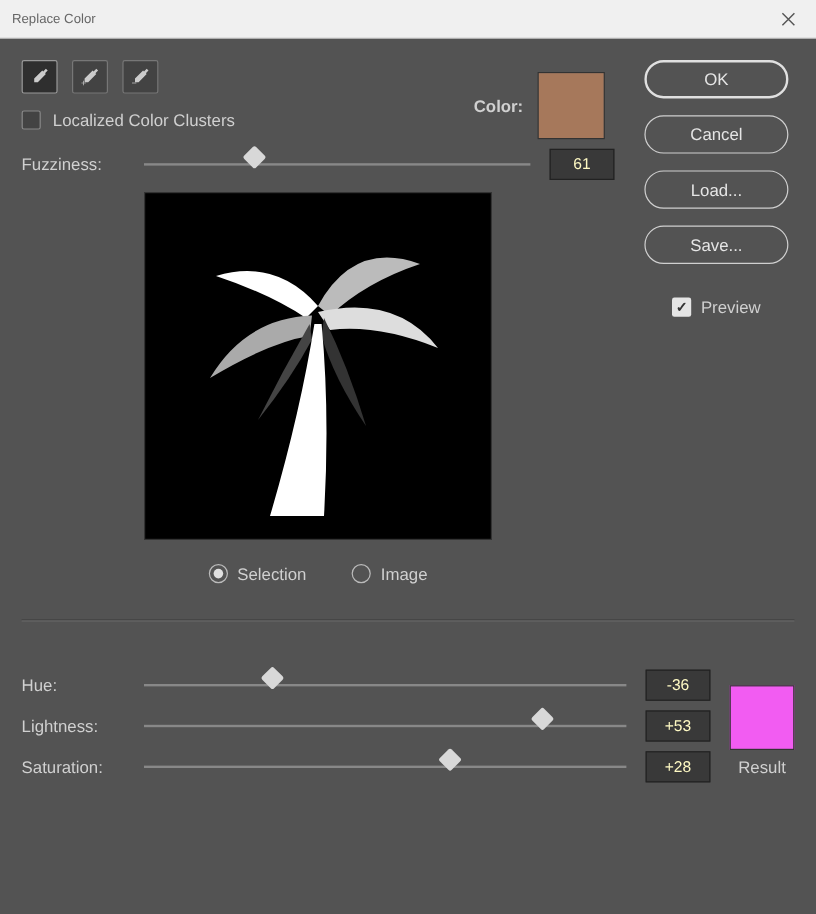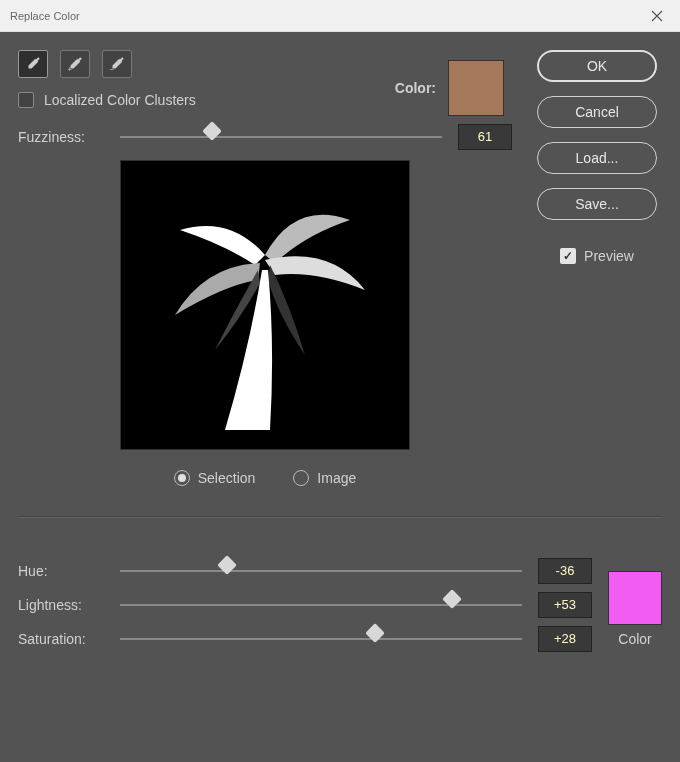--- a/index.html
+++ b/index.html
@@ -150,15 +150,15 @@
     <div class="slider-row">
       <span class="slider-label">Saturation:</span>
       <div class="slider-track">
         <div class="slider-thumb" style="left:63%"></div>
       </div>
       <div class="value-box">+28</div>
     </div>
   </div>
   <div class="result-col">
     <div class="result-swatch" style="background:#f25cf2"></div>
-    <span>Color</span>
+    <span>Result</span>
   </div>
 </div>
 
 </body></html>

